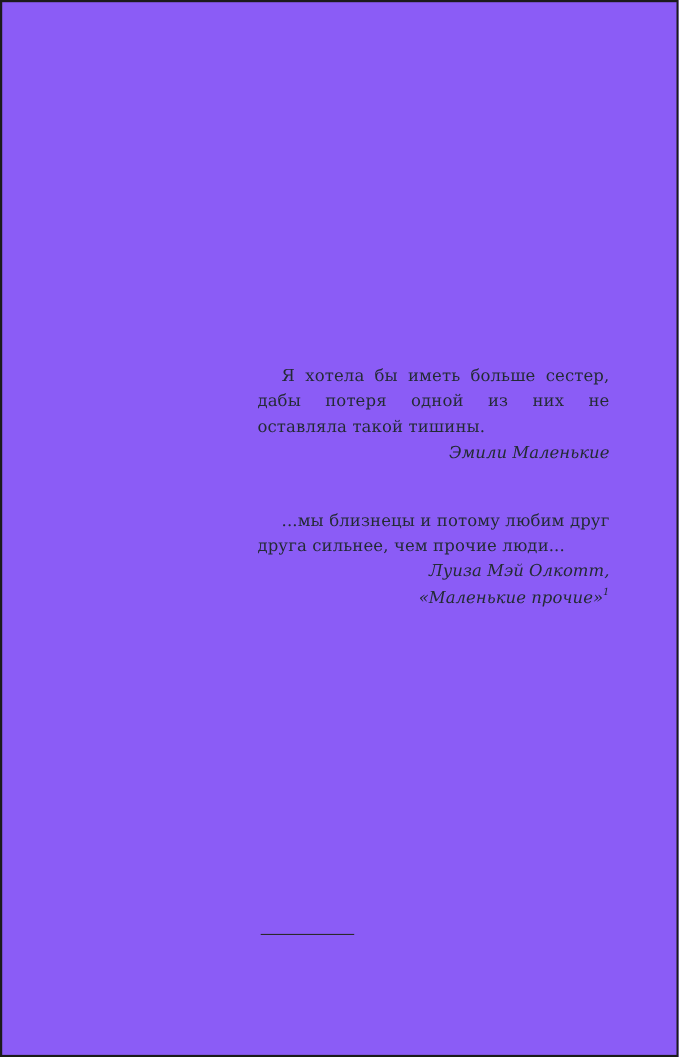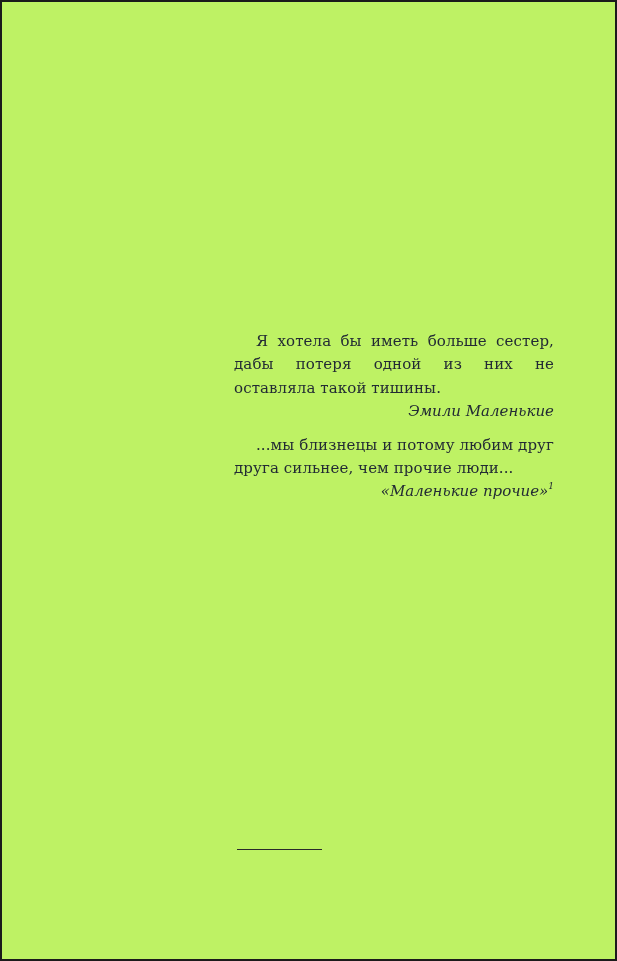--- a/index.html
+++ b/index.html
@@ -5,42 +5,42 @@
   html, body {
     margin: 0;
     padding: 0;
     background: #ffffff;
   }
   .page {
     position: relative;
     width: 617px;
     height: 961px;
     box-sizing: border-box;
-    background: #bef264;
+    background: #8b5cf6;
     border: 2px solid #1b1b1b;
     overflow: hidden;
     font-family: "DejaVu Serif", "Liberation Serif", serif;
     color: #232b34;
   }
   .epigraph-block {
     position: absolute;
     left: 232px;
     top: 328px;
     width: 320px;
   }
   .quote {
     margin: 0;
     font-size: 15px;
     line-height: 23.4px;
     text-align: justify;
     text-indent: 22px;
     letter-spacing: 0.1px;
   }
   .quote-second {
-    margin-top: 10px;
+    margin-top: 38px;
   }
   .attribution {
     margin: 0;
     font-size: 15px;
     line-height: 23.4px;
     font-style: italic;
     text-align: right;
   }
   .attribution sup {
     font-size: 9px;
@@ -79,20 +79,21 @@
 <div class="page">
 
   <div class="epigraph-block">
 
     <p class="quote">Я хотела бы иметь больше сестер, дабы потеря одной из них не оставляла такой тишины.</p>
 
     <p class="attribution">Эмили Маленькие</p>
 
     <p class="quote quote-second">...мы близнецы и потому любим друг друга сильнее, чем прочие люди...</p>
 
+    <p class="attribution">Луиза Мэй Олкотт,</p>
 
     <p class="attribution"><span>«Маленькие прочие»</span><sup>1</sup></p>
 
   </div>
 
   <div class="footnote">
     <div class="footnote-rule"></div>
   </div>
 
 </div>

